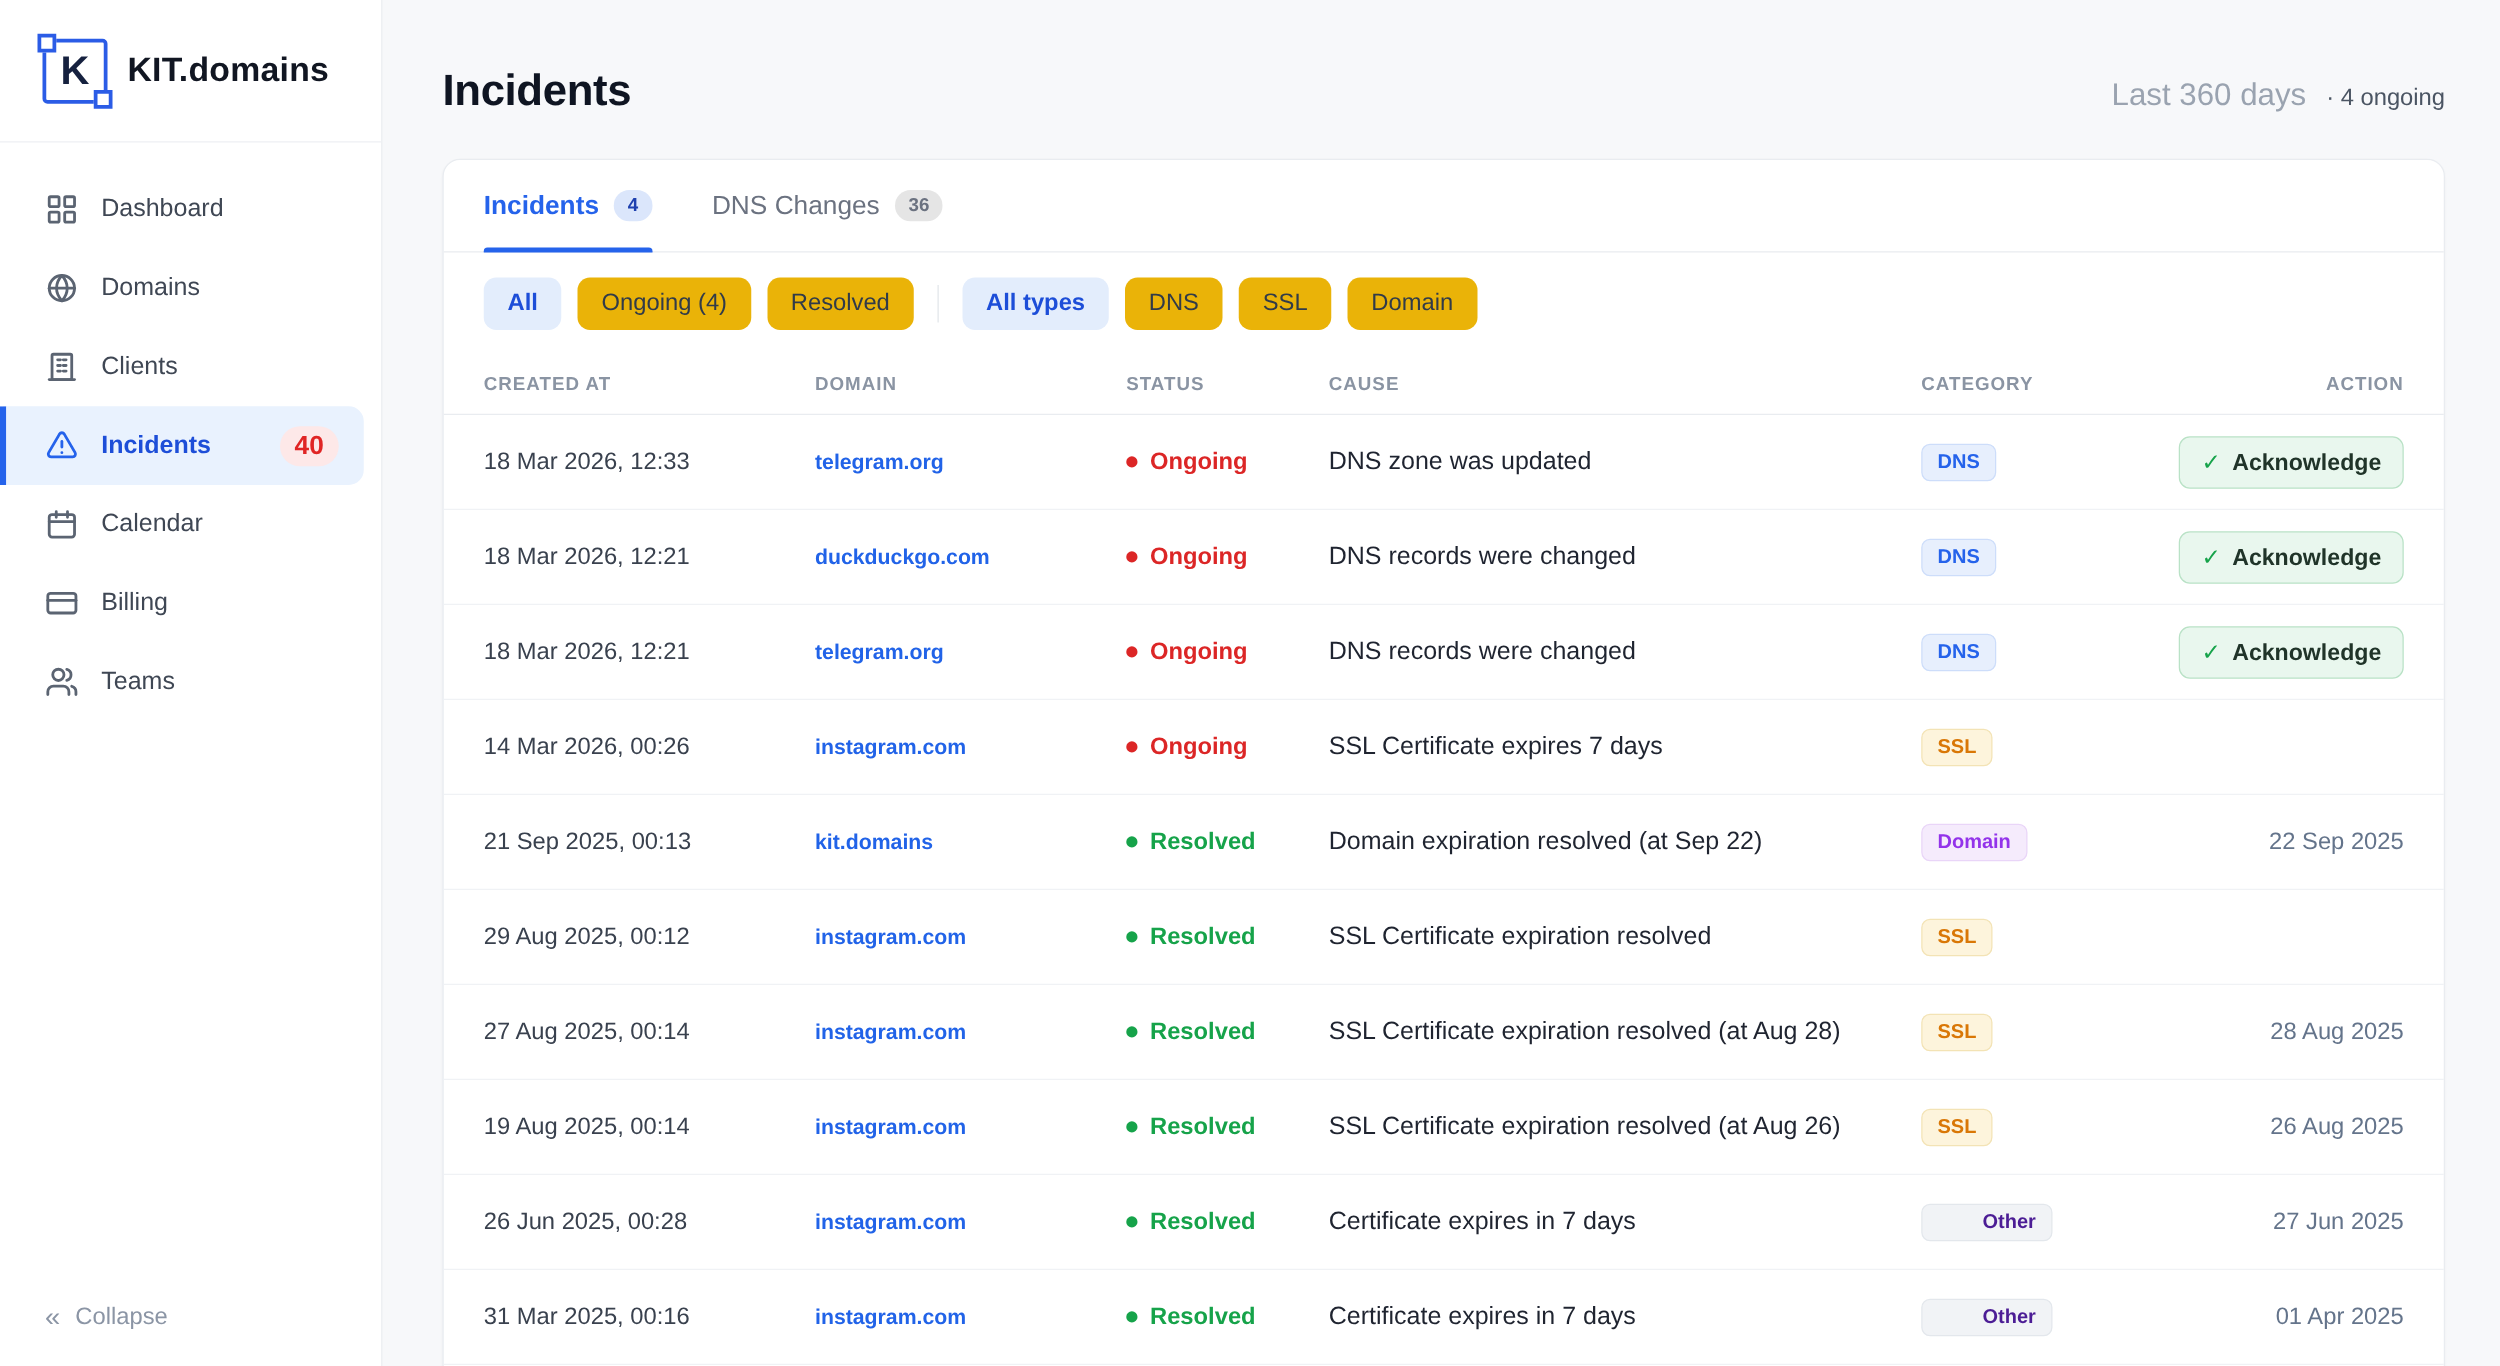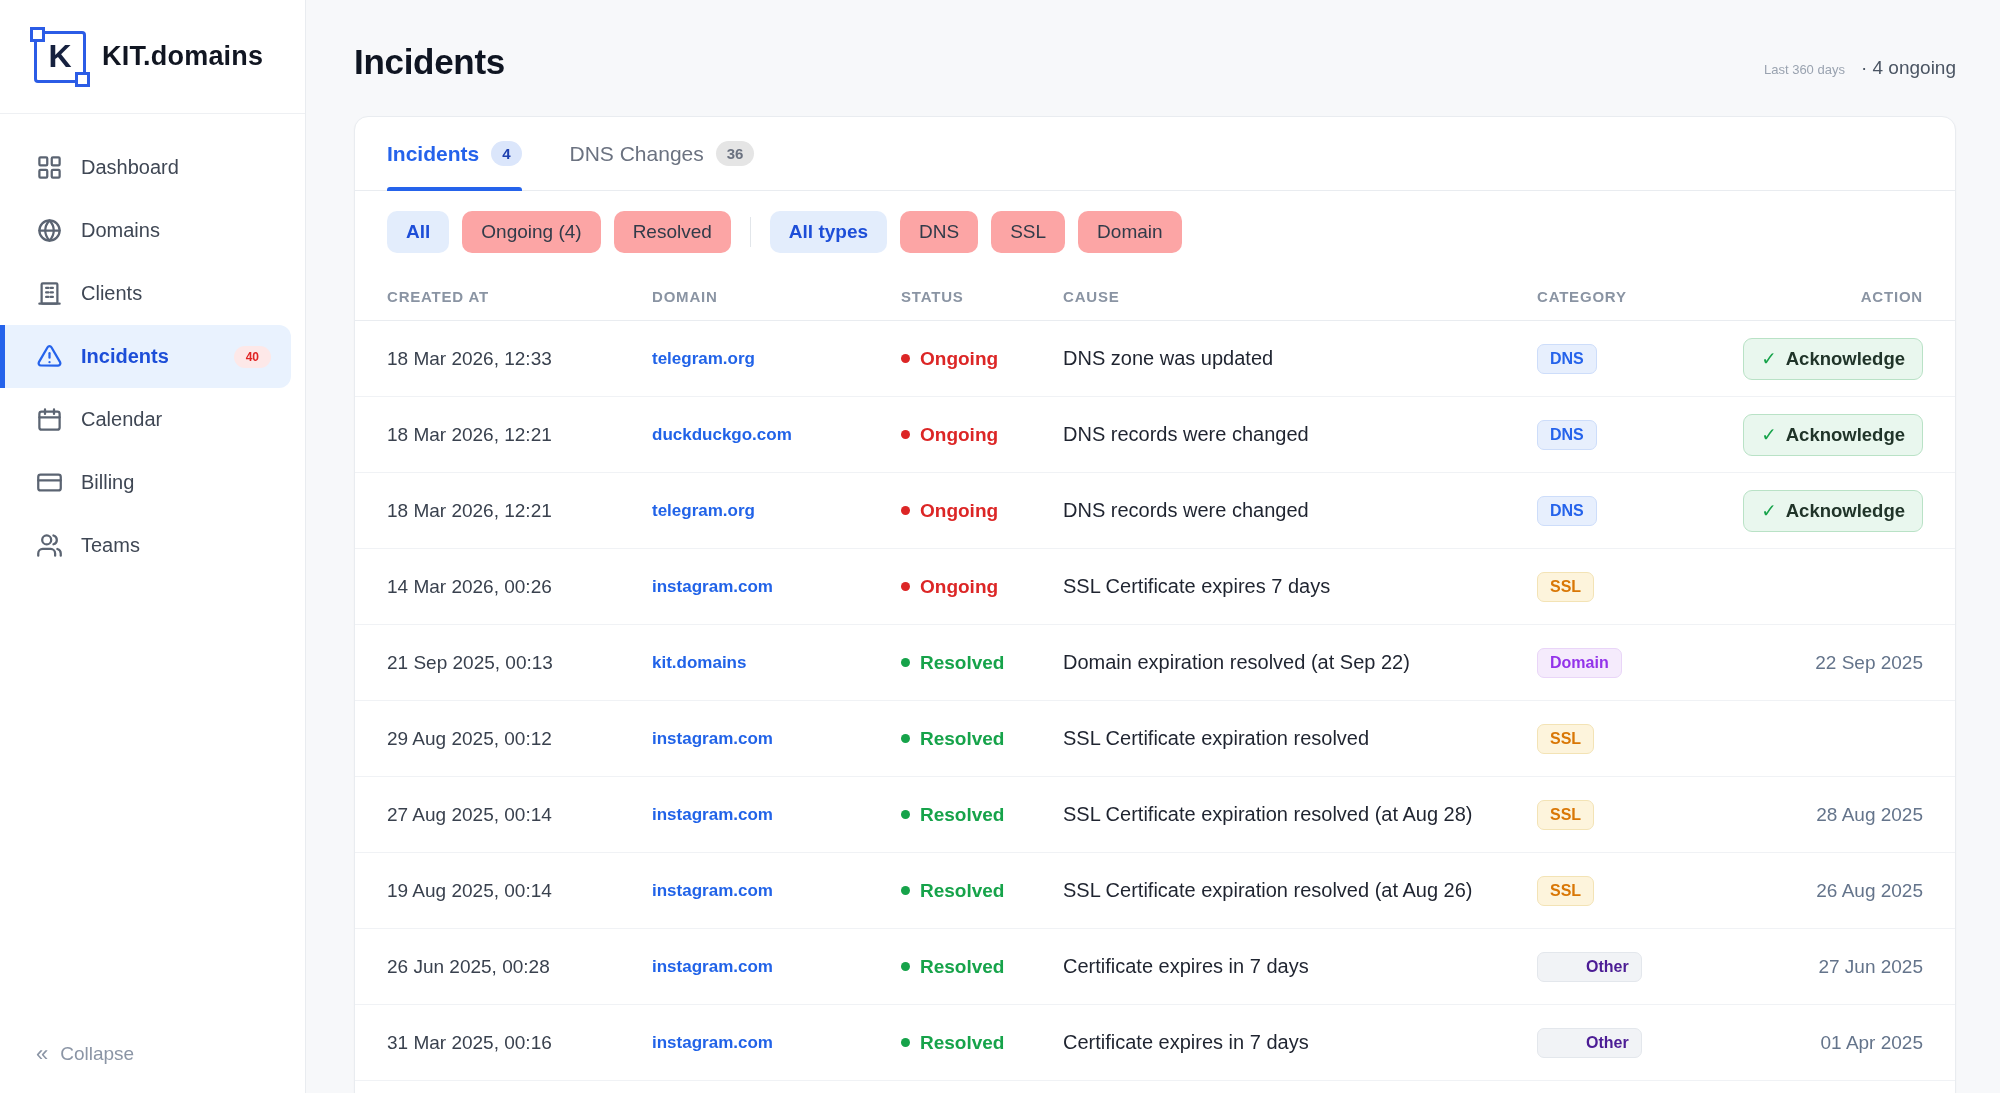--- a/index.html
+++ b/index.html
@@ -54,36 +54,36 @@
     border-left: 5px solid #2563eb;
     padding-left: 31px;
     margin-right: 14px;
     border-radius: 0 12px 12px 0;
     color: #1d4ed8; font-weight: 700;
   }
   .menu-item.active .mi-icon { color: #2563eb; }
   .mi-badge {
     margin-left: auto;
     background: #fde8e8; color: #e02424;
-    font-size: 12px; font-weight: 700;
+    font-size: 21px; font-weight: 700;
     padding: 4px 12px; border-radius: 999px;
   }
   .collapse {
     position: absolute; bottom: 28px; left: 36px;
     display: flex; align-items: center; gap: 12px;
     color: #8b95a5; font-size: 19px; cursor: pointer;
   }
   .collapse-icon { font-size: 22px; line-height: 1; }
 
   
   main { flex: 1; padding: 34px 44px 0 48px; overflow: hidden; }
   .page-header { display: flex; align-items: baseline; }
   .page-title { font-size: 35px; font-weight: 800; color: #0f1522; letter-spacing: -0.3px; }
   .header-right { margin-left: auto; display: flex; align-items: baseline; gap: 16px; }
-  .period { color: #9aa3b0; font-size: 13px; margin-top: 28px; }
+  .period { color: #9aa3b0; font-size: 25px; margin-top: 28px; }
   .ongoing { color: #4b5563; font-size: 19px; }
 
   .card {
     margin-top: 34px;
     background: #fff;
     border: 1px solid #e9ecf0;
     border-radius: 14px;
     box-shadow: 0 1px 2px rgba(16,24,40,0.04);
     min-height: 1000px;
   }
@@ -108,21 +108,21 @@
     font-size: 15px; font-weight: 700;
     padding: 4px 11px; border-radius: 999px;
     background: #e5e5e5; color: #6b7280;
   }
   .tab.active .tab-badge { background: #dbe6fb; color: #1e40af; }
 
   
   .filters { display: flex; align-items: center; gap: 13px; padding: 20px 32px 20px; }
   .chip {
     font-size: 19px; color: #313b49;
-    background: #fca5a5; border-radius: 10px;
+    background: #eab308; border-radius: 10px;
     padding: 10px 19px; cursor: pointer; white-space: nowrap;
   }
   .chip.active { background: #e3edfc; color: #1d4ed8; font-weight: 700; }
   .filter-sep { width: 1px; height: 30px; background: #e2e6ea; margin: 0 6px; }
 
   
   .grid-row {
     display: grid;
     grid-template-columns: 265px 249px 162px 474px 200px 1fr;
     align-items: center;

